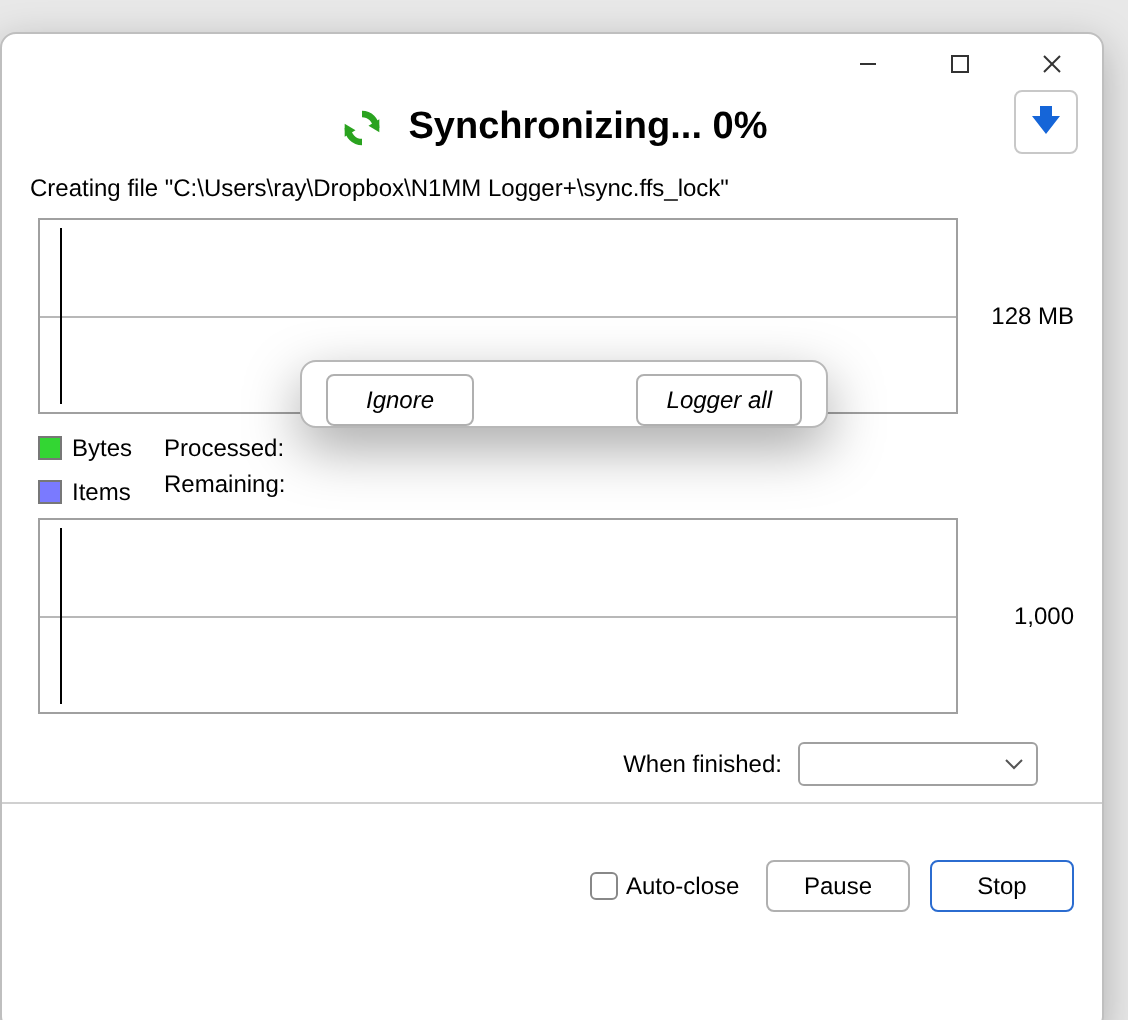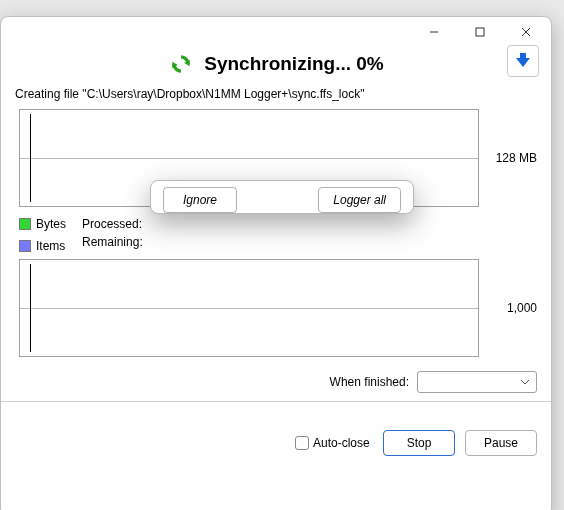--- a/index.html
+++ b/index.html
@@ -133,21 +133,21 @@
     flex-direction: column;
     gap: 4px;
     font-size: 12px;
     margin-left: 10px;
   }
   .finish-row {
     display: flex;
     align-items: center;
     justify-content: flex-end;
     gap: 8px;
-    padding: 8px 14px;
+    padding: 8px 32px;
     font-size: 12px;
   }
   .finish-select {
     width: 120px;
     height: 22px;
     border: 1px solid #a0a0a0;
     border-radius: 3px;
     background: #fff;
     position: relative;
   }
@@ -313,22 +313,22 @@
           </svg>
       </span>
     </div>
   </div>
 
   <div class="footer">
     <div class="left">
       <span class="checkbox"></span>
       <span>Auto-close</span>
     </div>
+    <div class="btn">Pause</div>
     <div class="btn primary">Stop</div>
-    <div class="btn">Pause</div>
   </div>
 
 </div>
 
 <div class="error-dialog">
   <div class="error-buttons">
     <div class="btn">Ignore</div>
     <div class="btn">Logger all</div>
   </div>
 </div>

